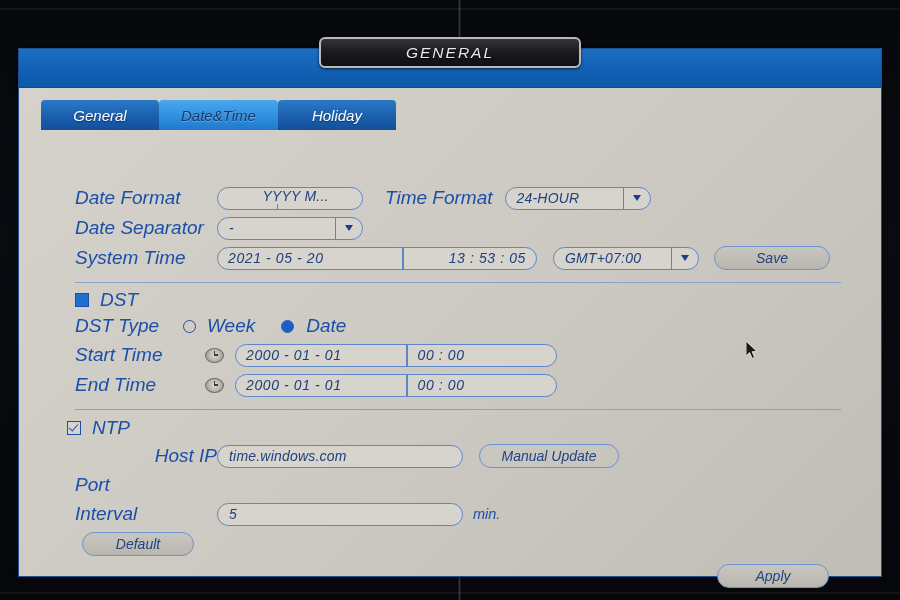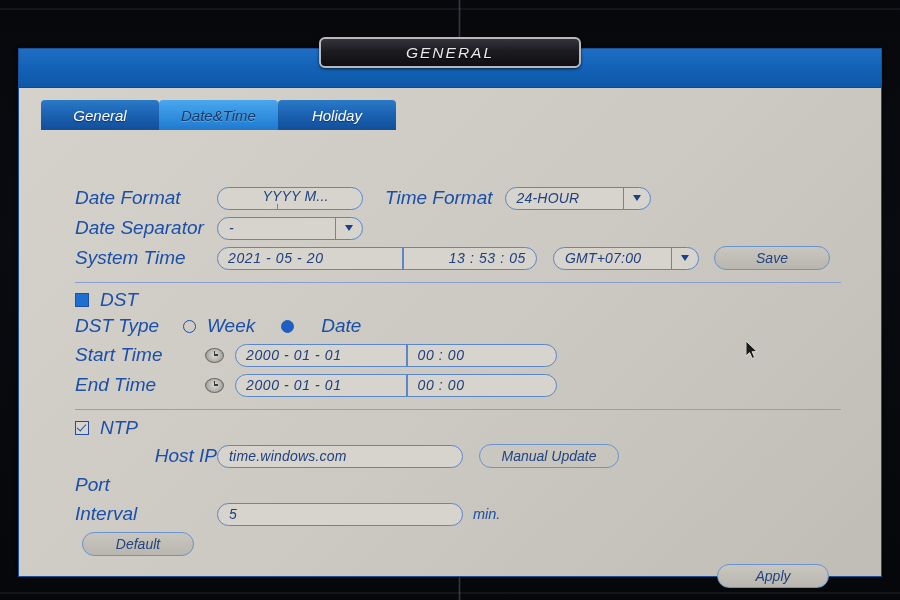--- a/index.html
+++ b/index.html
@@ -338,21 +338,21 @@
         <div class="row" style="left:56px; top:152px;">
           <div class="cbx"></div>
           <div class="lbl" style="margin-left:11px;">DST</div>
         </div>
 
         <div class="row" style="left:56px; top:178px;">
           <div class="lbl" style="width:108px;">DST Type</div>
           <div class="radio"></div>
           <div class="lbl" style="margin-left:11px;">Week</div>
           <div class="radio sel" style="margin-left:26px;"></div>
-          <div class="lbl" style="margin-left:27px;">Date</div>
+          <div class="lbl" style="margin-left:12px;">Date</div>
         </div>
 
         <div class="row" style="left:56px; top:207px;">
           <div class="lbl" style="width:130px;">Start Time</div>
           <div class="clock-ico"></div>
           <div class="pill" style="width:322px; margin-left:11px;">
             <div class="seg" style="width:150px;">2000  - 01 - 01</div>
             <div class="split"></div>
             <div class="seg">00 : 00</div>
           </div>
@@ -363,21 +363,21 @@
           <div class="clock-ico"></div>
           <div class="pill" style="width:322px; margin-left:11px;">
             <div class="seg" style="width:150px;">2000  - 01 - 01</div>
             <div class="split"></div>
             <div class="seg">00 : 00</div>
           </div>
         </div>
 
         <div class="divider" style="left:56px; right:40px; top:273px;"></div>
 
-        <div class="row" style="left:56px; top:280px;">
+        <div class="row" style="left:48px; top:280px;">
           <div class="cbx checked-mark"></div>
           <div class="lbl" style="margin-left:11px;">NTP</div>
         </div>
 
         <div class="row" style="left:56px; top:308px;">
           <div class="lbl" style="width:142px;text-align:right;">Host IP</div>
           <div class="pill" style="width:246px;">
             <div class="val">time.windows.com</div>
           </div>
           <div class="btn outline" style="width:140px; margin-left:16px;">

